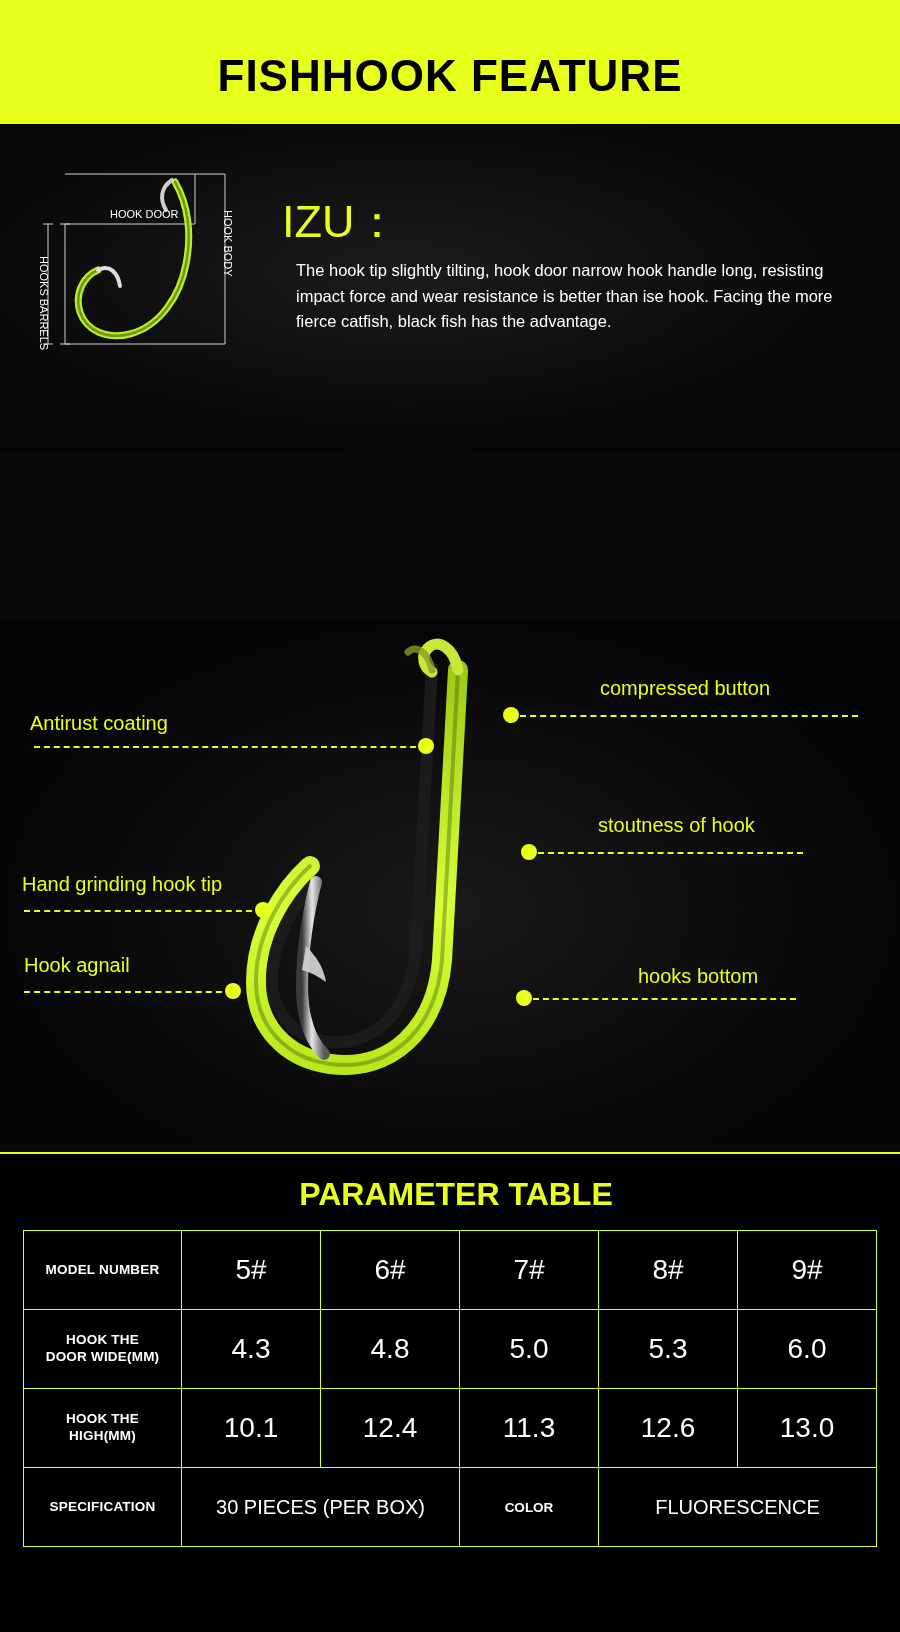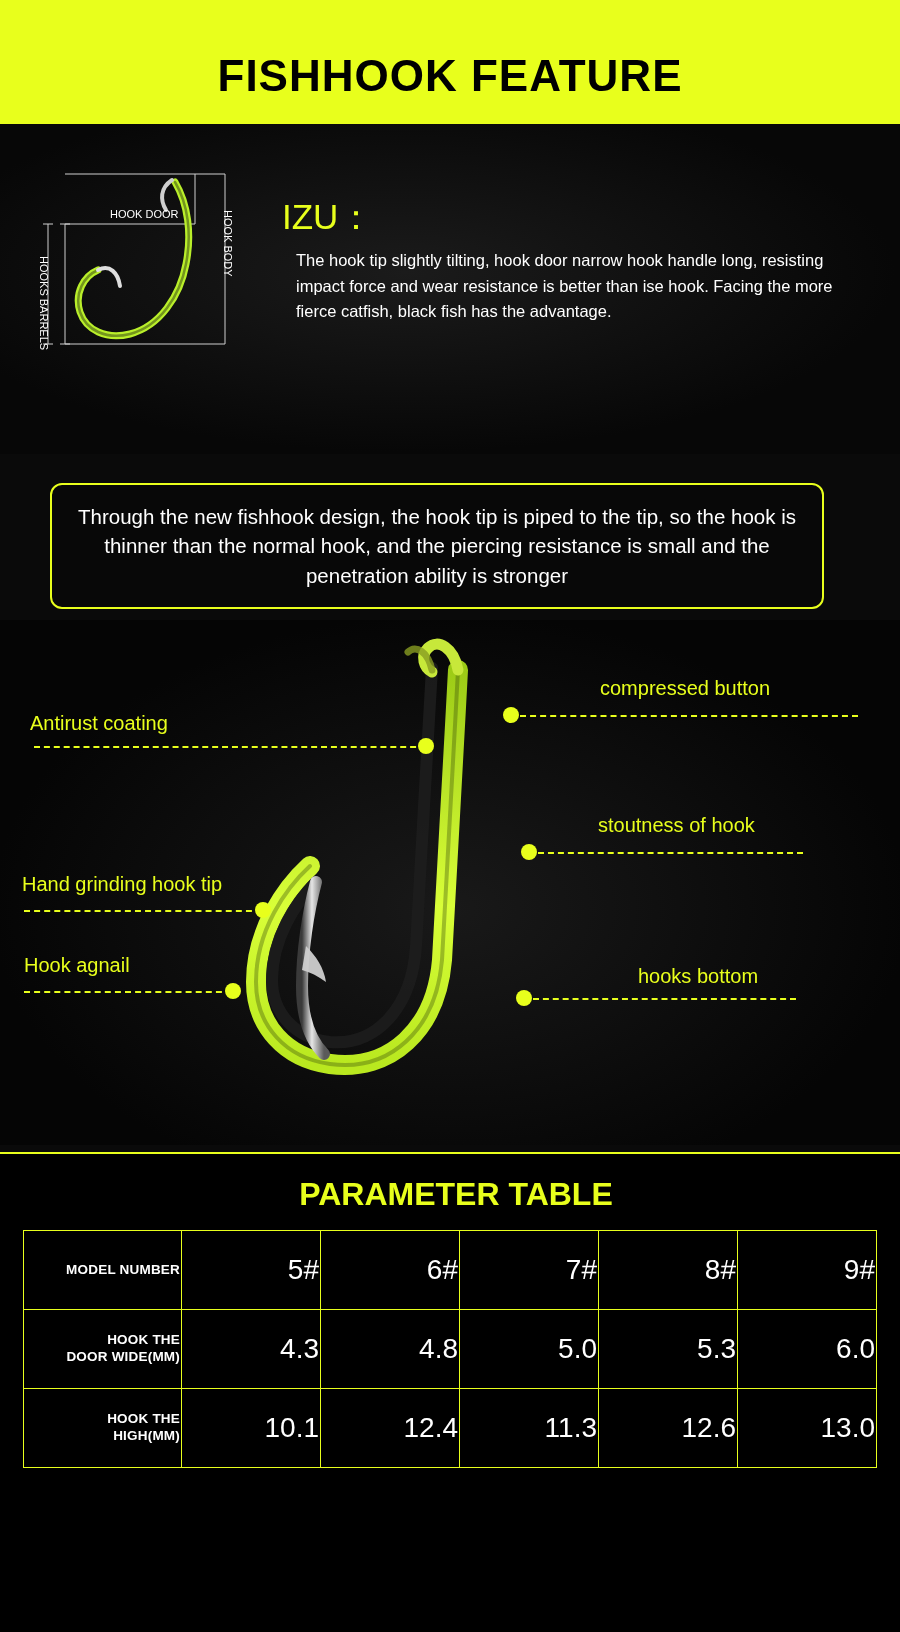--- a/index.html
+++ b/index.html
@@ -58,21 +58,21 @@
   .diagram svg { display: block; }
 
   .izu-text {
     position: absolute;
     left: 282px;
     top: 75px;
     width: 590px;
   }
   .izu-heading {
     color: #e8ff1c;
-    font-size: 35px;
+    font-size: 45px;
     margin: 0 0 12px 0;
     line-height: 1;
     font-weight: normal;
   }
   .izu-body {
     color: #ffffff;
     font-size: 16.5px;
     line-height: 1.55;
     margin: 14px;
   }
@@ -159,21 +159,21 @@
   }
   table.param {
     border-collapse: collapse;
     margin: 0 auto;
     width: 854px;
     table-layout: fixed;
   }
   table.param td {
     border: 1px solid #e8ff1c;
     color: #fff;
-    text-align: right;
+    text-align: center;
     vertical-align: middle;
     height: 76px;
   }
   td.label {
     font-size: 13.5px;
     font-weight: bold;
     letter-spacing: .2px;
     width: 155px;
     line-height: 1.25;
   }
@@ -231,23 +231,20 @@
         <text x="30" y="92" fill="#ffffff" font-size="11" font-family="Liberation Sans, sans-serif" transform="rotate(90 30 92)">HOOKS BARRELS</text>
       </svg>
     </div>
 
     <div class="izu-text">
       <h2 class="izu-heading">IZU：</h2>
       <p class="izu-body">The hook tip slightly tilting, hook door narrow hook handle long, resisting impact force and wear resistance is better than ise hook. Facing the more fierce catfish, black fish has the advantage.</p>
     </div>
   </div>
 
-  <div class="callout">
-    <p>Through the new fishhook design, the hook tip is piped to the tip, so the hook is thinner than the normal hook, and the piercing resistance is small and the penetration ability is stronger</p>
-  </div>
 
   <div class="sec-hook">
 
     <div class="hook-art">
       <svg width="420" height="490" viewBox="0 0 420 490">
         <defs>
           <linearGradient id="gShank" x1="0" y1="0" x2="1" y2="0">
             <stop offset="0%" stop-color="#8fbd14"></stop>
             <stop offset="45%" stop-color="#d9ff38"></stop>
             <stop offset="100%" stop-color="#5d7d0c"></stop>
@@ -334,17 +331,23 @@
           <td class="label">
             <div>HOOK THE</div>
             <div>HIGH(MM)</div>
           </td>
           <td class="val">10.1</td>
           <td class="val">12.4</td>
           <td class="val">11.3</td>
           <td class="val">12.6</td>
           <td class="val">13.0</td>
         </tr>
+        <tr>
+          <td class="label">SPECIFICATION</td>
+          <td class="spec-val" colspan="2">30 PIECES (PER BOX)</td>
+          <td class="color-label">COLOR</td>
+          <td class="color-val" colspan="2">FLUORESCENCE</td>
+        </tr>
       </tbody>
     </table>
   </div>
 
 </div>
 
 </body></html>

